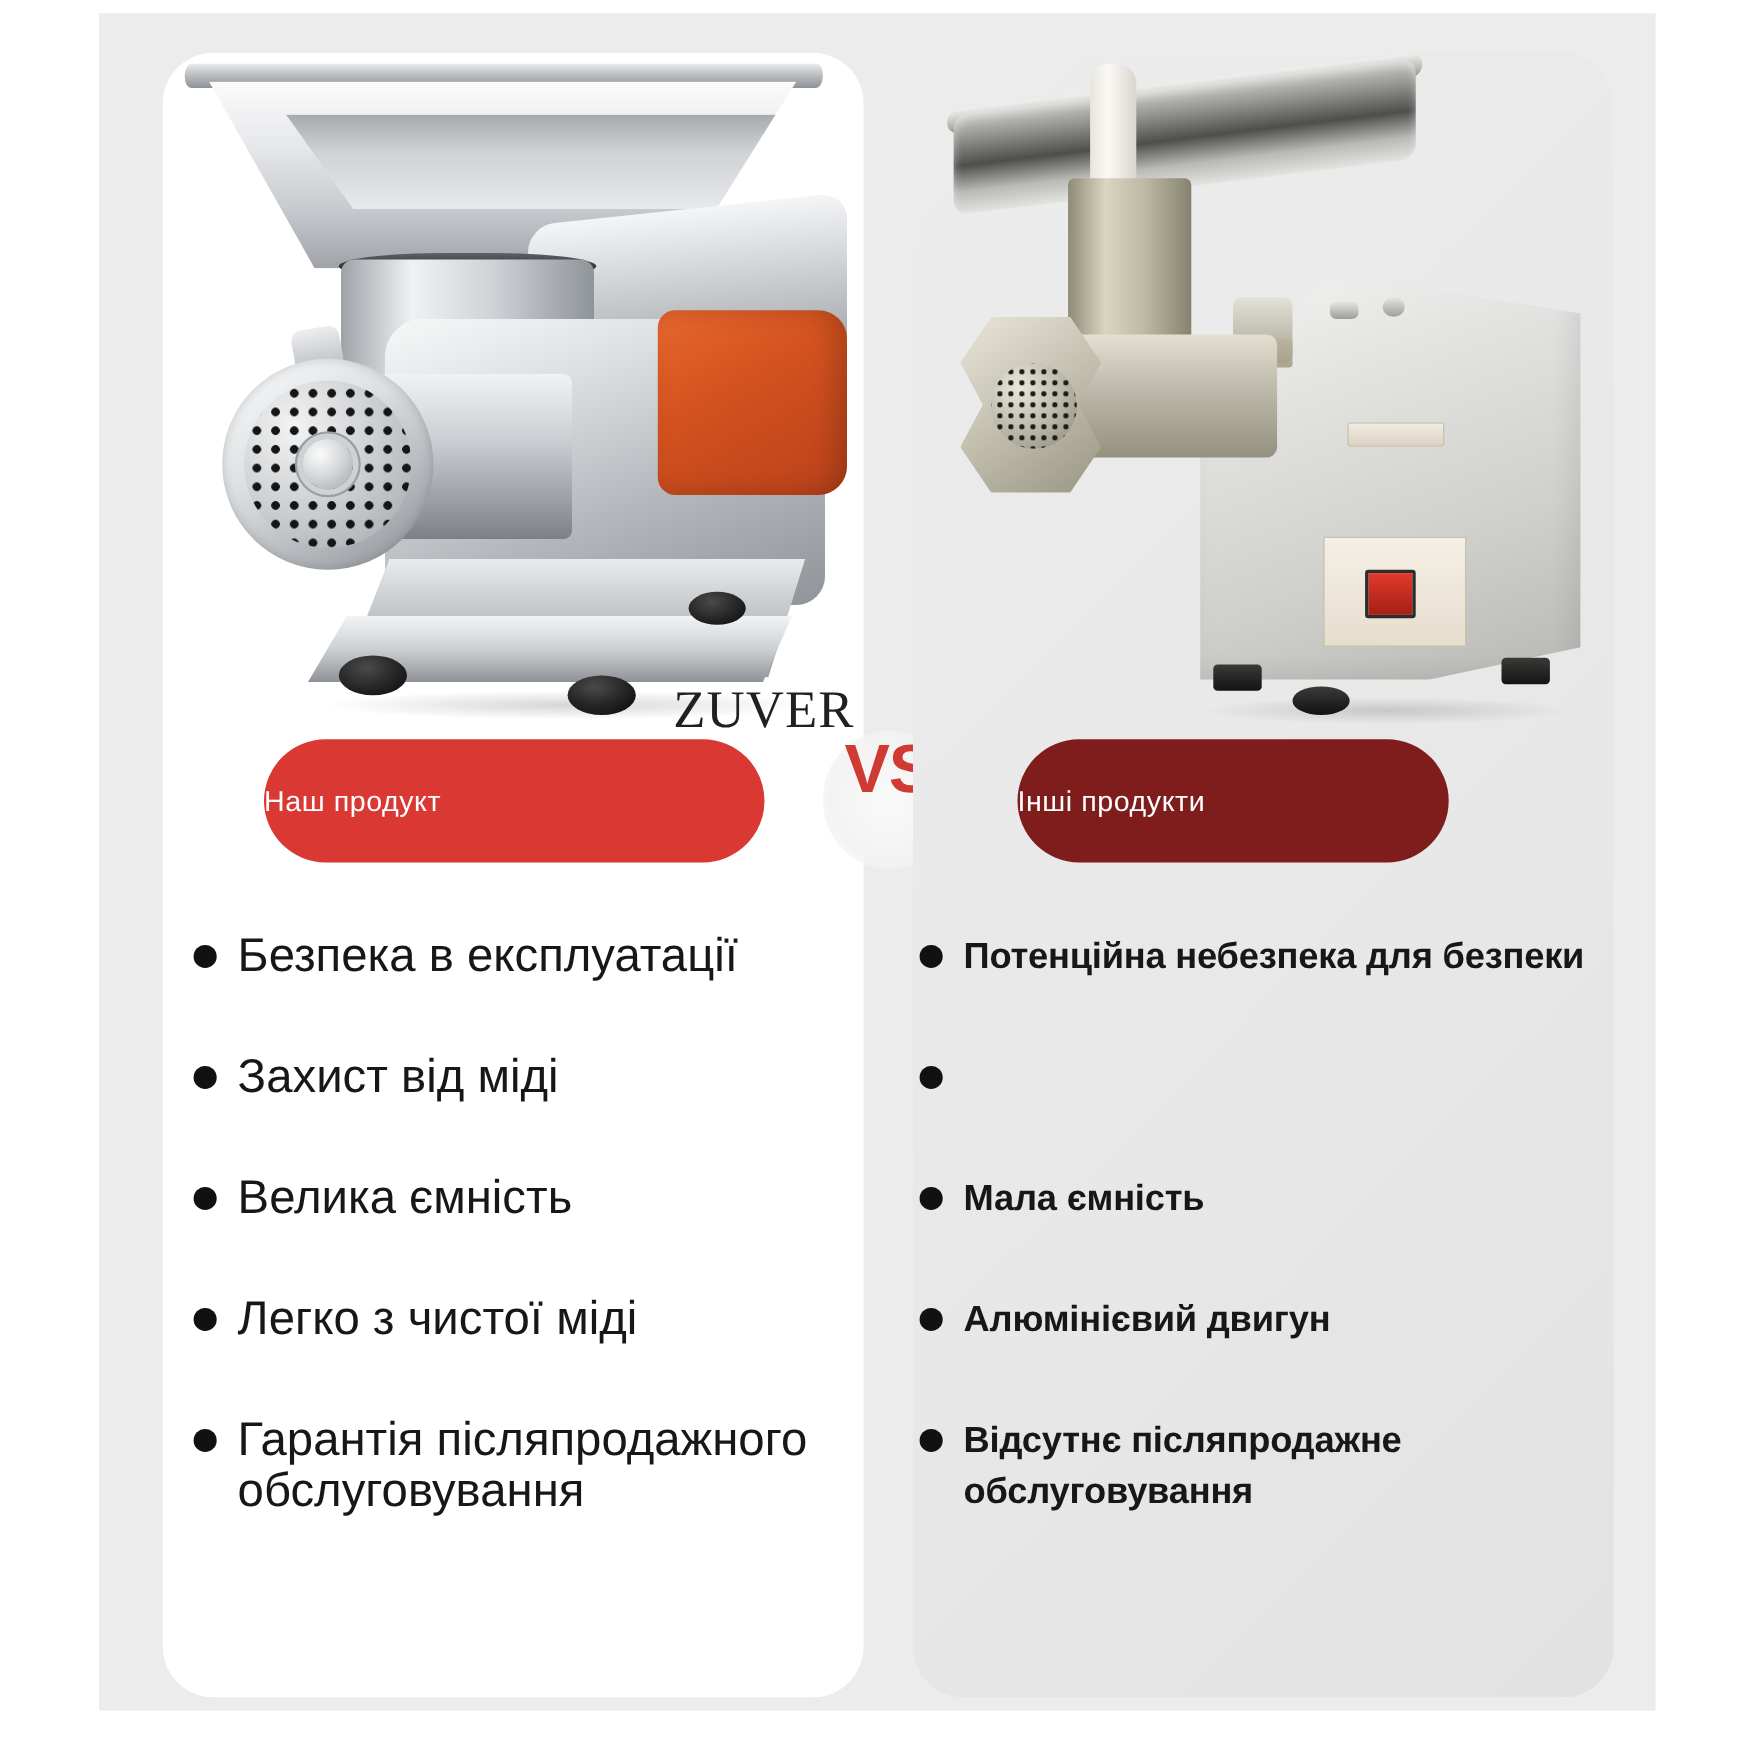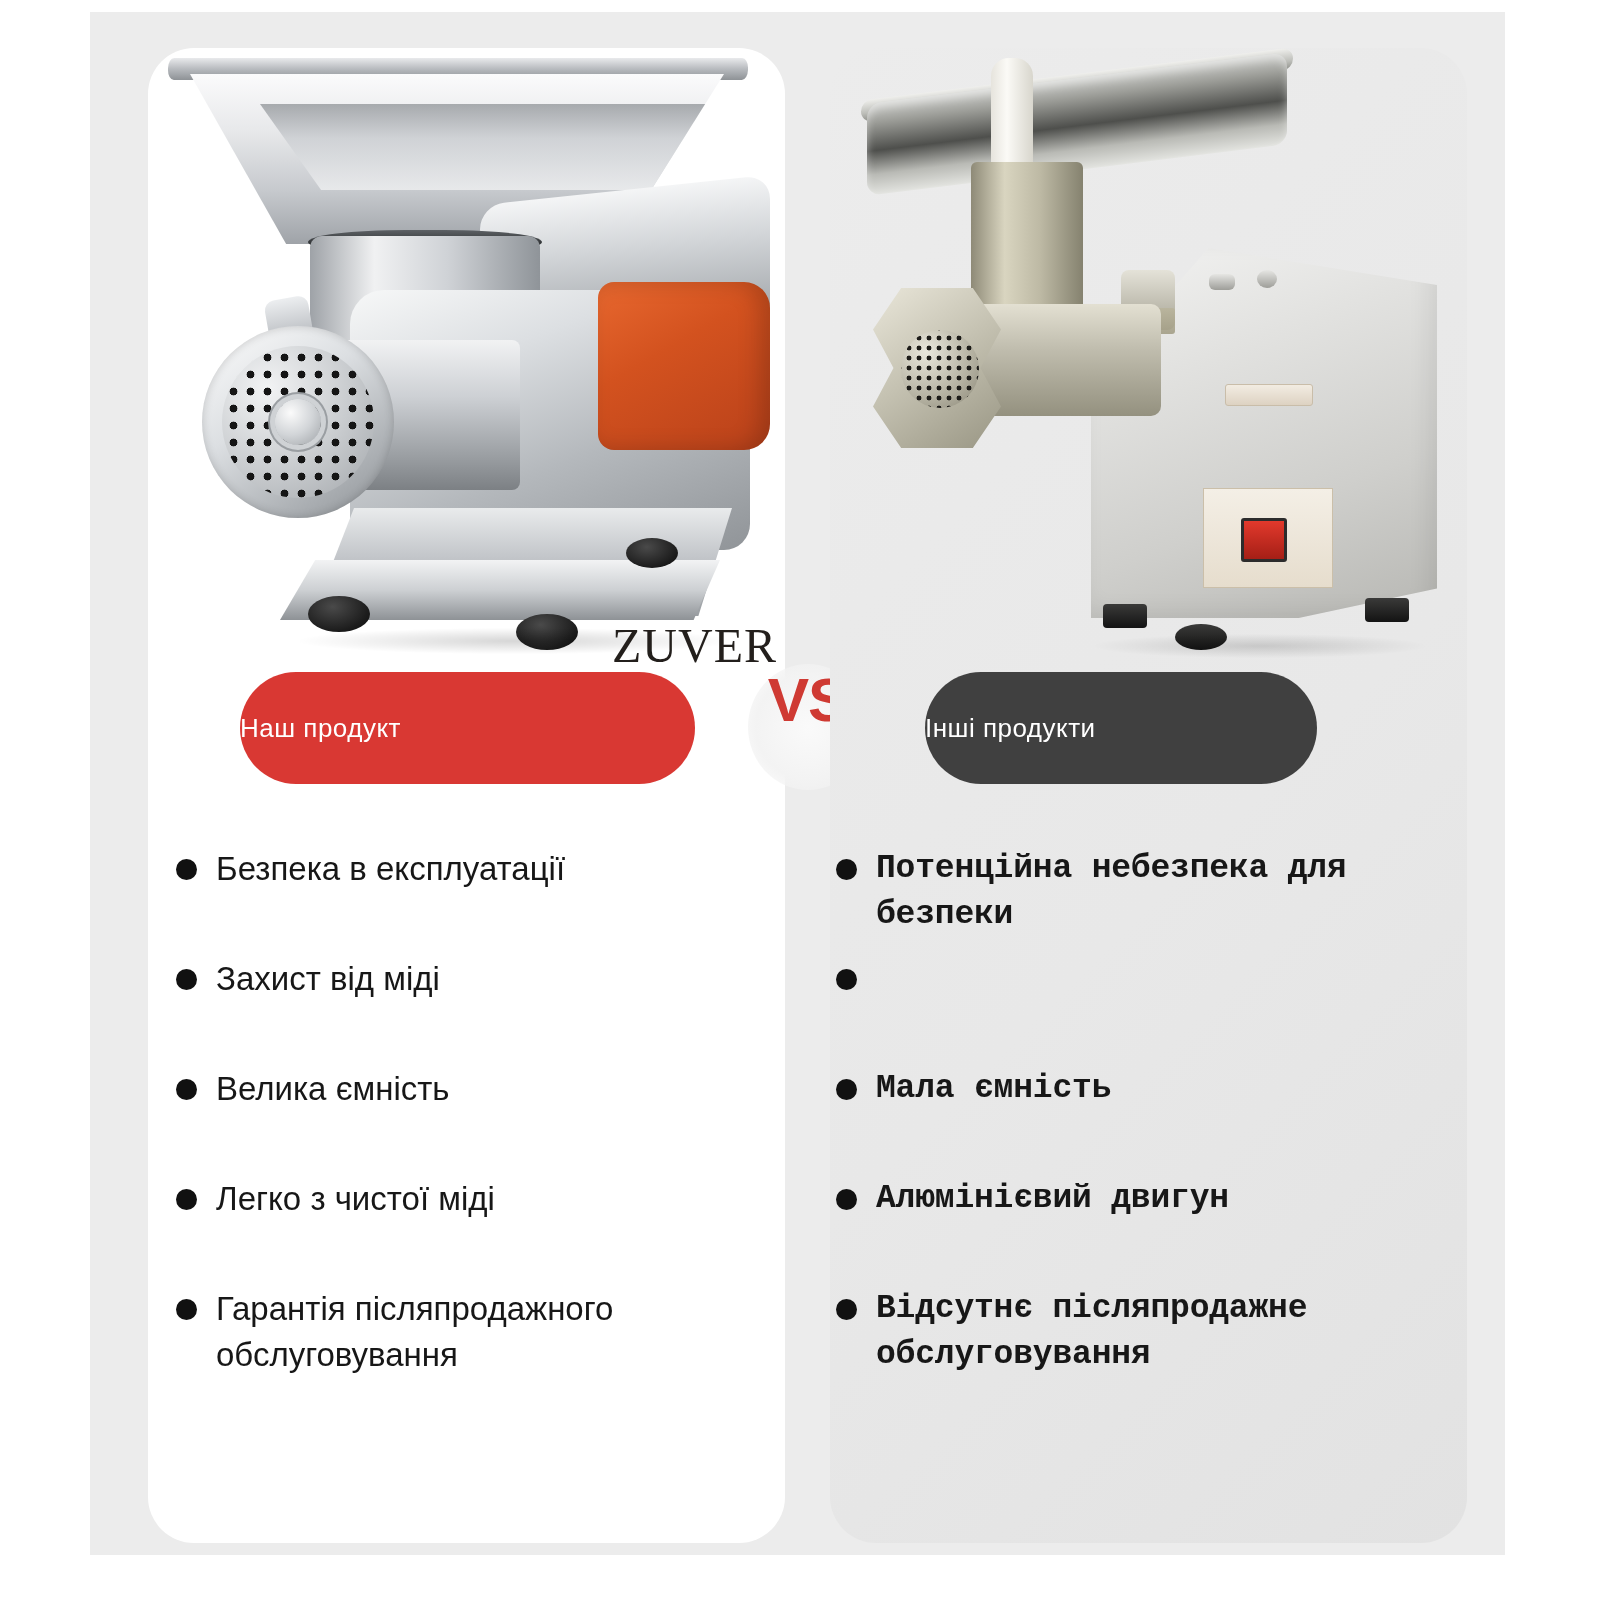--- a/index.html
+++ b/index.html
@@ -238,21 +238,21 @@
     background:radial-gradient(ellipse,rgba(0,0,0,.14) 0%,rgba(0,0,0,0) 72%);
   }
 
   
   .pill{
     position:absolute;height:112px;border-radius:58px;
     display:flex;align-items:center;justify-content:flex-start;
     color:#ffffff;font-size:26px;letter-spacing:.5px;
   }
   .pill-ours{left:240px;top:672px;width:455px;background:#d93833;}
-  .pill-theirs{left:925px;top:672px;width:392px;background:#404040;}
+  .pill-theirs{left:925px;top:672px;width:392px;background:#7f1d1d;}
 
   .vs-badge{
     position:absolute;left:748px;top:664px;width:120px;height:126px;
     border-radius:50%;
     background:radial-gradient(circle,#fafafa 0%,#f3f3f3 60%,rgba(243,243,243,0) 100%);
     display:flex;align-items:flex-start;justify-content:center;
   }
   .vs-text{
     font-size:62px;font-weight:bold;color:#cf3a33;letter-spacing:-1px;
   }
@@ -260,26 +260,26 @@
   
   .list{position:absolute;}
   .list-left{left:172px;top:846px;width:610px;}
   .list-right{left:832px;top:846px;width:640px;}
 
   .item{
     position:relative;margin-bottom:0;
     color:#171717;
   }
   .list-left .item{
-    font-size:33px;line-height:46px;padding-left:44px;
+    font-size:43px;line-height:46px;padding-left:44px;
     height:110px;
   }
   .list-right .item{
     font-size:33px;line-height:46px;padding-left:44px;
-    height:110px;font-weight:bold;font-family:Liberation Mono, monospace;
+    height:110px;font-weight:bold;
   }
   .list-right .item{letter-spacing:-.2px;}
   .bullet{
     position:absolute;left:4px;top:13px;width:21px;height:21px;
     border-radius:50%;background:#111111;
   }
   .item.two-line{height:auto;}
   .item .txt{display:block;}
 </style>
 </head>

